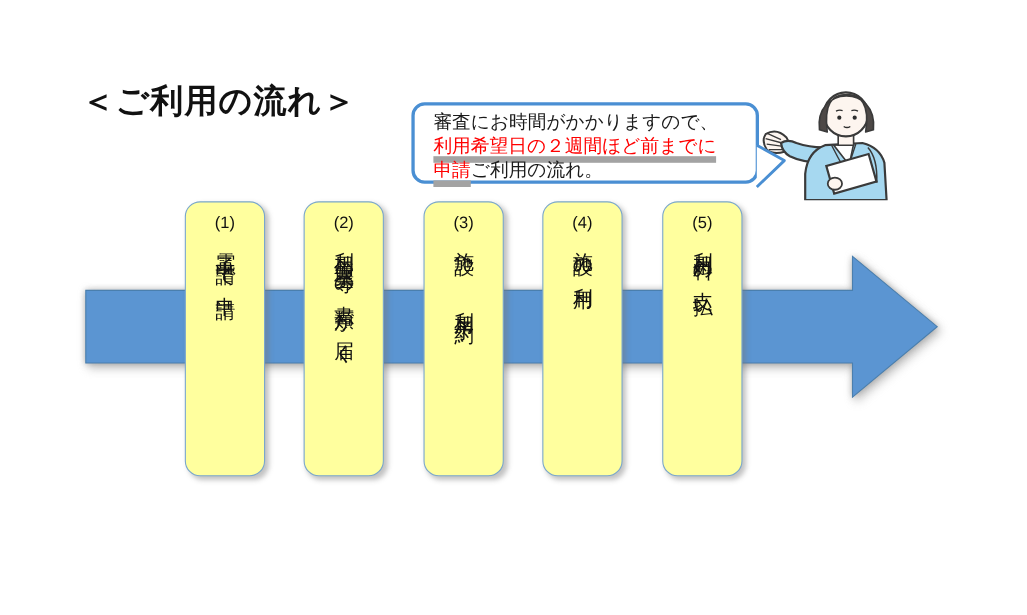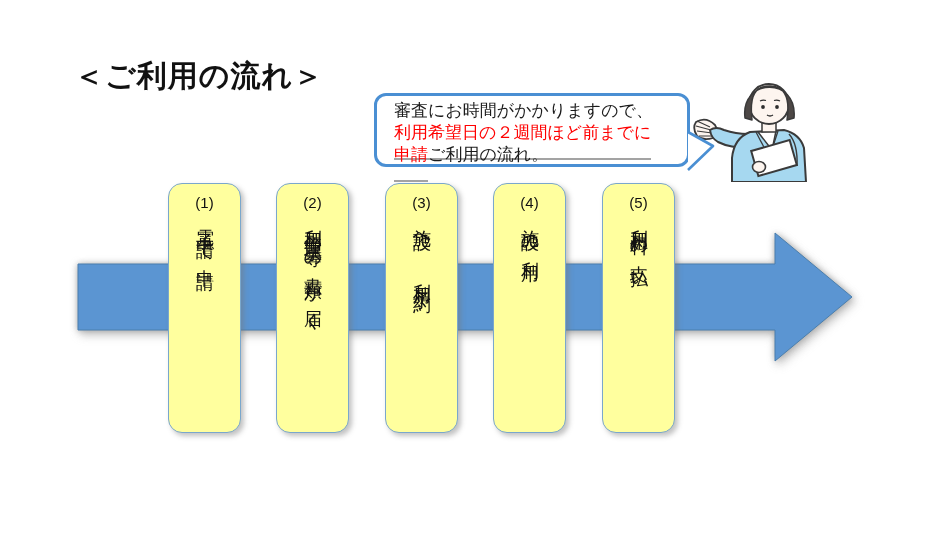--- a/index.html
+++ b/index.html
@@ -1,27 +1,27 @@
 <!DOCTYPE html>
 <html><head>
 <meta charset="utf-8">
 <style>
   html,body{margin:0;padding:0;background:#ffffff;}
   body{font-family:"Liberation Sans","DejaVu Sans",sans-serif;}
   .canvas{position:relative;width:934px;height:559px;background:#ffffff;overflow:hidden;}
 
-  .title{position:absolute;left:74px;top:56px;font-size:30px;font-weight:600;
+  .title{position:absolute;left:74px;top:72px;font-size:30px;font-weight:600;
          color:#111;letter-spacing:1px;white-space:nowrap;}
 
   
   .bubble{position:absolute;left:374px;top:93px;width:316px;height:74px;
           box-sizing:border-box;background:#fff;border:3px solid #4a8fd3;
           border-radius:12px;padding:4px 10px 4px 17px;z-index:6;}
   .bubble-line{font-size:17px;line-height:22px;color:#1a1a1a;white-space:nowrap;}
-  .red-ul{color:#ff0000;border-bottom:2px solid #a3a3a3;padding-bottom:16px;}
+  .red-ul{color:#ff0000;border-bottom:6px solid #a3a3a3;padding-bottom:0px;}
   .bubble-tail{position:absolute;left:686px;top:124px;z-index:7;}
 
   
   .arrow-svg{position:absolute;left:60px;top:215px;z-index:1;
              filter:drop-shadow(0 0 3px rgba(130,130,130,.55)) drop-shadow(3px 4px 4px rgba(130,130,130,.45));}
 
   
   .step{position:absolute;top:183px;width:73px;height:250px;box-sizing:border-box;
         background:#ffff9e;border:1.5px solid #7aa7cc;border-radius:14px;
         box-shadow:3px 3px 5px rgba(120,120,120,.45);z-index:3;

